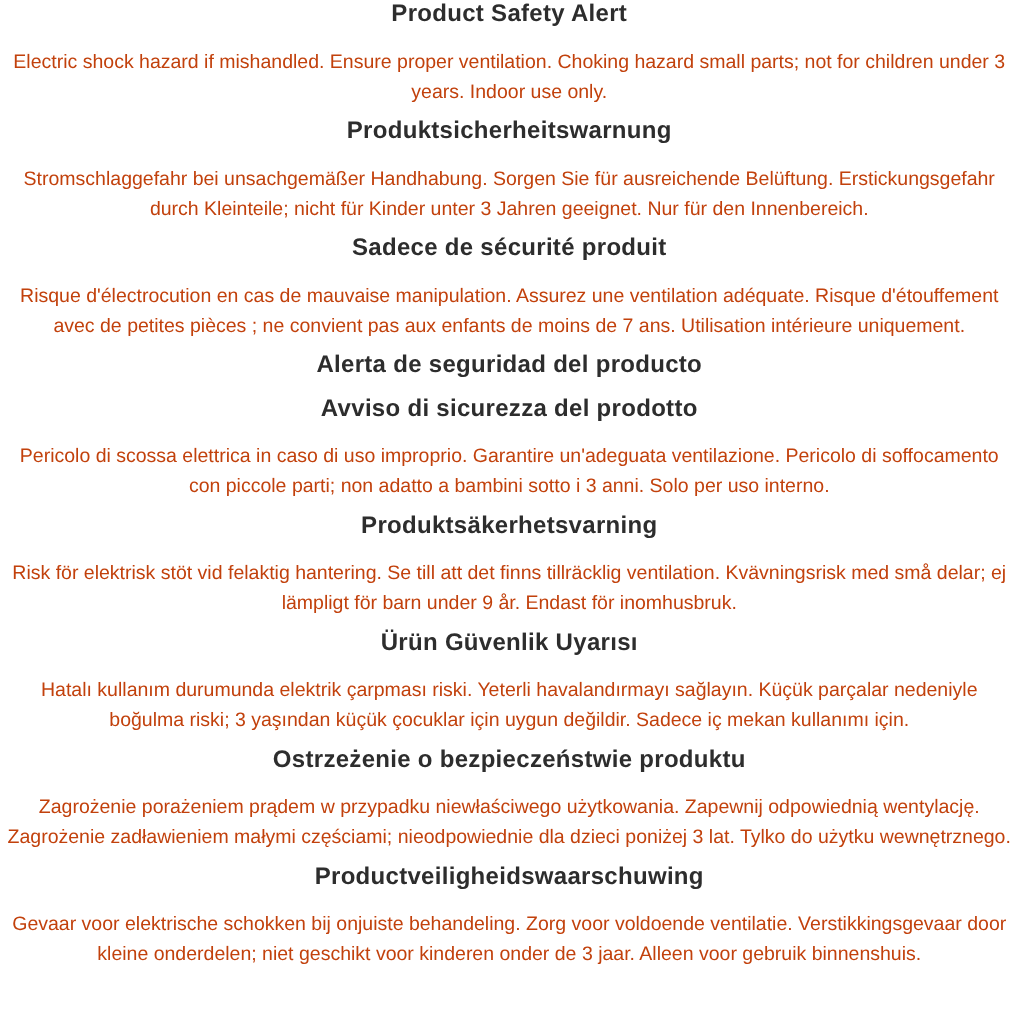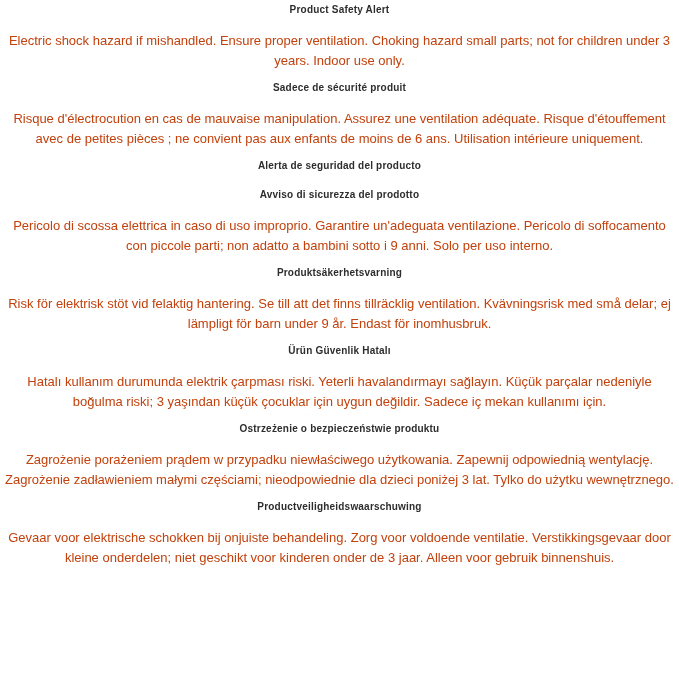--- a/index.html
+++ b/index.html
@@ -16,21 +16,21 @@
   }
   main.safety-doc {
     box-sizing: border-box;
     width: 679px;
     padding: 2px 5px 0 5px;
   }
   section.lang-section {
     text-align: center;
   }
   .section-heading {
-    font-size: 10px;
+    font-size: 16px;
     font-weight: 700;
     color: #2d2d2d;
     letter-spacing: 0.2px;
     line-height: 16px;
     margin: 9px 0 13px 0;
   }
   section.lang-section:first-child .section-heading {
     margin-top: 0;
   }
   .section-body {
@@ -44,42 +44,46 @@
 </head>
 <body>
 
 <main class="safety-doc">
   <div id="sections-container">
   <section class="lang-section">
     <h2 class="section-heading">Product Safety Alert</h2>
     <p class="section-body">Electric shock hazard if mishandled. Ensure proper ventilation. Choking hazard small parts; not for children under 3 years. Indoor use only.</p>
   </section>
 
+  <section class="lang-section">
+    <h2 class="section-heading">Produktsicherheitswarnung</h2>
+    <p class="section-body">Stromschlaggefahr bei unsachgemäßer Handhabung. Sorgen Sie für ausreichende Belüftung. Erstickungsgefahr durch Kleinteile; nicht für Kinder unter 3 Jahren geeignet. Nur für den Innenbereich.</p>
+  </section>
 
   <section class="lang-section">
     <h2 class="section-heading">Sadece de sécurité produit</h2>
-    <p class="section-body">Risque d'électrocution en cas de mauvaise manipulation. Assurez une ventilation adéquate. Risque d'étouffement avec de petites pièces ; ne convient pas aux enfants de moins de 6 ans. Utilisation intérieure uniquement.</p>
+    <p class="section-body">Risque d'électrocution en cas de mauvaise manipulation. Assurez une ventilation adéquate. Risque d'étouffement avec de petites pièces ; ne convient pas aux enfants de moins de 7 ans. Utilisation intérieure uniquement.</p>
   </section>
 
   <section class="lang-section">
     <h2 class="section-heading">Alerta de seguridad del producto</h2>
   </section>
 
   <section class="lang-section">
     <h2 class="section-heading">Avviso di sicurezza del prodotto</h2>
-    <p class="section-body">Pericolo di scossa elettrica in caso di uso improprio. Garantire un'adeguata ventilazione. Pericolo di soffocamento con piccole parti; non adatto a bambini sotto i 9 anni. Solo per uso interno.</p>
+    <p class="section-body">Pericolo di scossa elettrica in caso di uso improprio. Garantire un'adeguata ventilazione. Pericolo di soffocamento con piccole parti; non adatto a bambini sotto i 3 anni. Solo per uso interno.</p>
   </section>
 
   <section class="lang-section">
     <h2 class="section-heading">Produktsäkerhetsvarning</h2>
     <p class="section-body">Risk för elektrisk stöt vid felaktig hantering. Se till att det finns tillräcklig ventilation. Kvävningsrisk med små delar; ej lämpligt för barn under 9 år. Endast för inomhusbruk.</p>
   </section>
 
   <section class="lang-section">
-    <h2 class="section-heading">Ürün Güvenlik Hatalı</h2>
+    <h2 class="section-heading">Ürün Güvenlik Uyarısı</h2>
     <p class="section-body">Hatalı kullanım durumunda elektrik çarpması riski. Yeterli havalandırmayı sağlayın. Küçük parçalar nedeniyle boğulma riski; 3 yaşından küçük çocuklar için uygun değildir. Sadece iç mekan kullanımı için.</p>
   </section>
 
   <section class="lang-section">
     <h2 class="section-heading">Ostrzeżenie o bezpieczeństwie produktu</h2>
     <p class="section-body">Zagrożenie porażeniem prądem w przypadku niewłaściwego użytkowania. Zapewnij odpowiednią wentylację. Zagrożenie zadławieniem małymi częściami; nieodpowiednie dla dzieci poniżej 3 lat. Tylko do użytku wewnętrznego.</p>
   </section>
 
   <section class="lang-section">
     <h2 class="section-heading">Productveiligheidswaarschuwing</h2>

